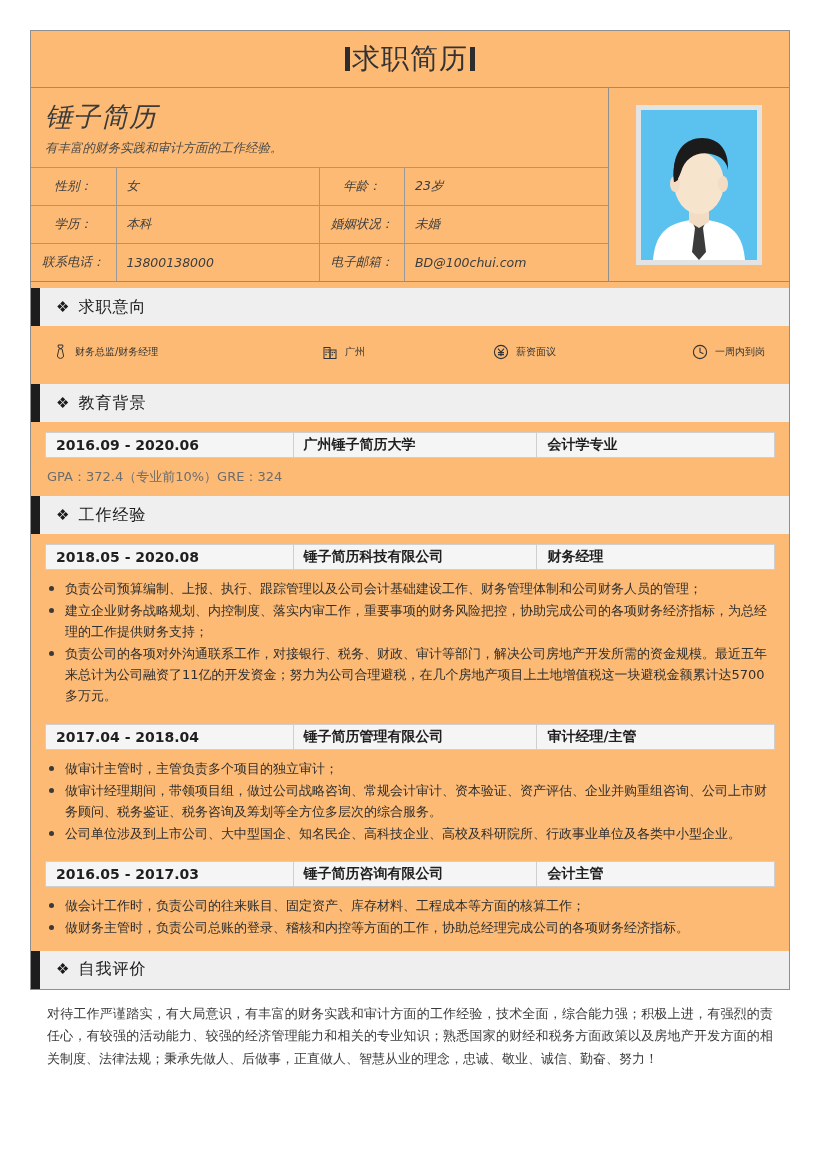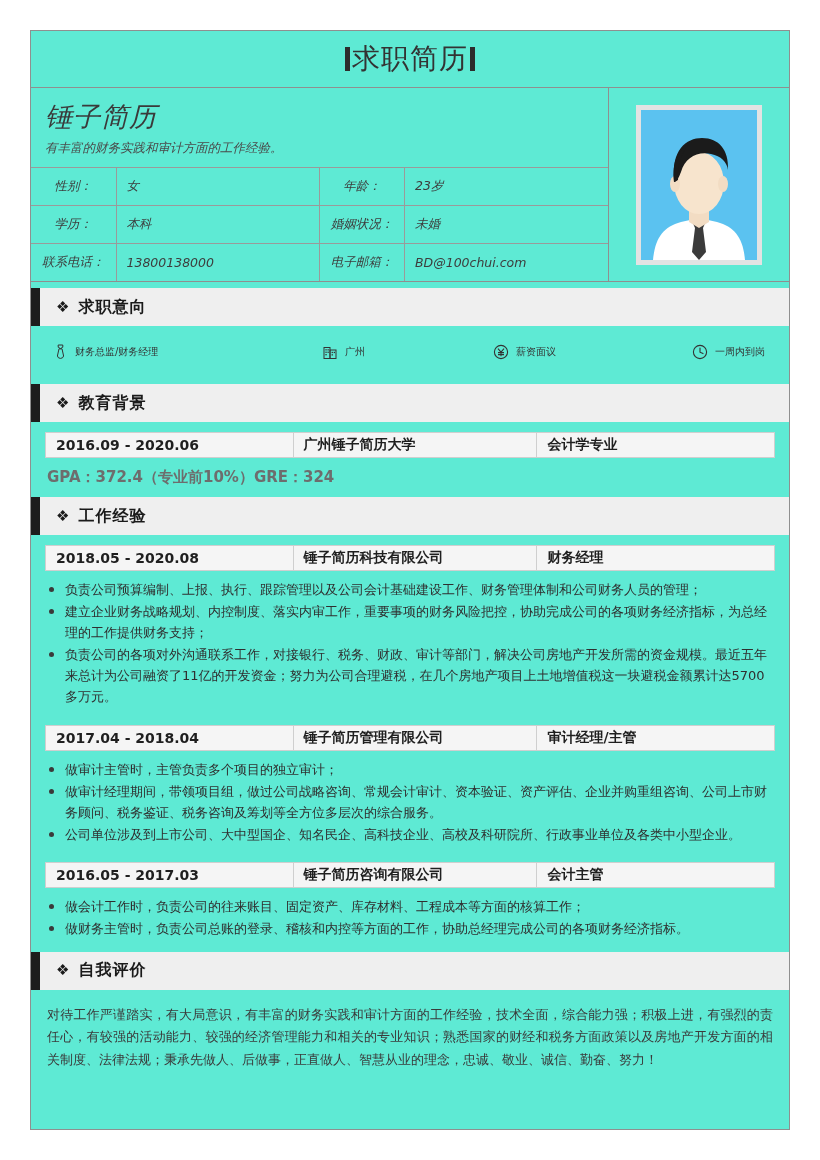--- a/index.html
+++ b/index.html
@@ -12,23 +12,23 @@
     font-size: 13px;
     color: #2a2a2a;
     overflow: hidden;
   }
 
   .page {
     position: absolute;
     left: 30px;
     top: 30px;
     width: 760px;
-    height: 1100px;
+    height: 960px;
     border: 1px solid #8f8f8f;
-    background: #5eead4;
+    background: #fdba74;
   }
 
   
   .title-bar {
     height: 57px;
     border-bottom: 1px solid #8f8f8f;
     display: flex;
     align-items: center;
     justify-content: center;
   }
@@ -119,21 +119,21 @@
     margin-top: 6px;
   }
   .sec-head .dia {
     font-size: 15px;
     color: #1a1a1a;
     margin-left: 16px;
     line-height: 1;
   }
   .sec-head .sec-title {
     font-size: 16px;
-    font-weight: bold;
+    font-weight: normal;
     color: #1a1a1a;
     margin-left: 9px;
     letter-spacing: 1px;
   }
   .sec-body { padding: 0 14px; }
 
   
   .intent-row {
     display: flex;
     align-items: center;
@@ -169,24 +169,23 @@
     font-weight: bold;
     color: #1f1f1f;
     padding-left: 10px;
     border-right: 1px solid #cfcfcf;
   }
   .sh-a { width: 34%; }
   .sh-b { width: 33.5%; }
   .sh-c { flex: 1; border-right: none !important; }
 
   .edu-extra {
-    font-size: 15px;
+    font-size: 13px;
     color: #6d6d6d;
     padding: 10px 0 4px 2px;
-    font-weight: bold;
   }
 
   
   ul.bullets {
     list-style: none;
     padding: 8px 0 2px 0;
   }
   ul.bullets li {
     position: relative;
     padding-left: 20px;

